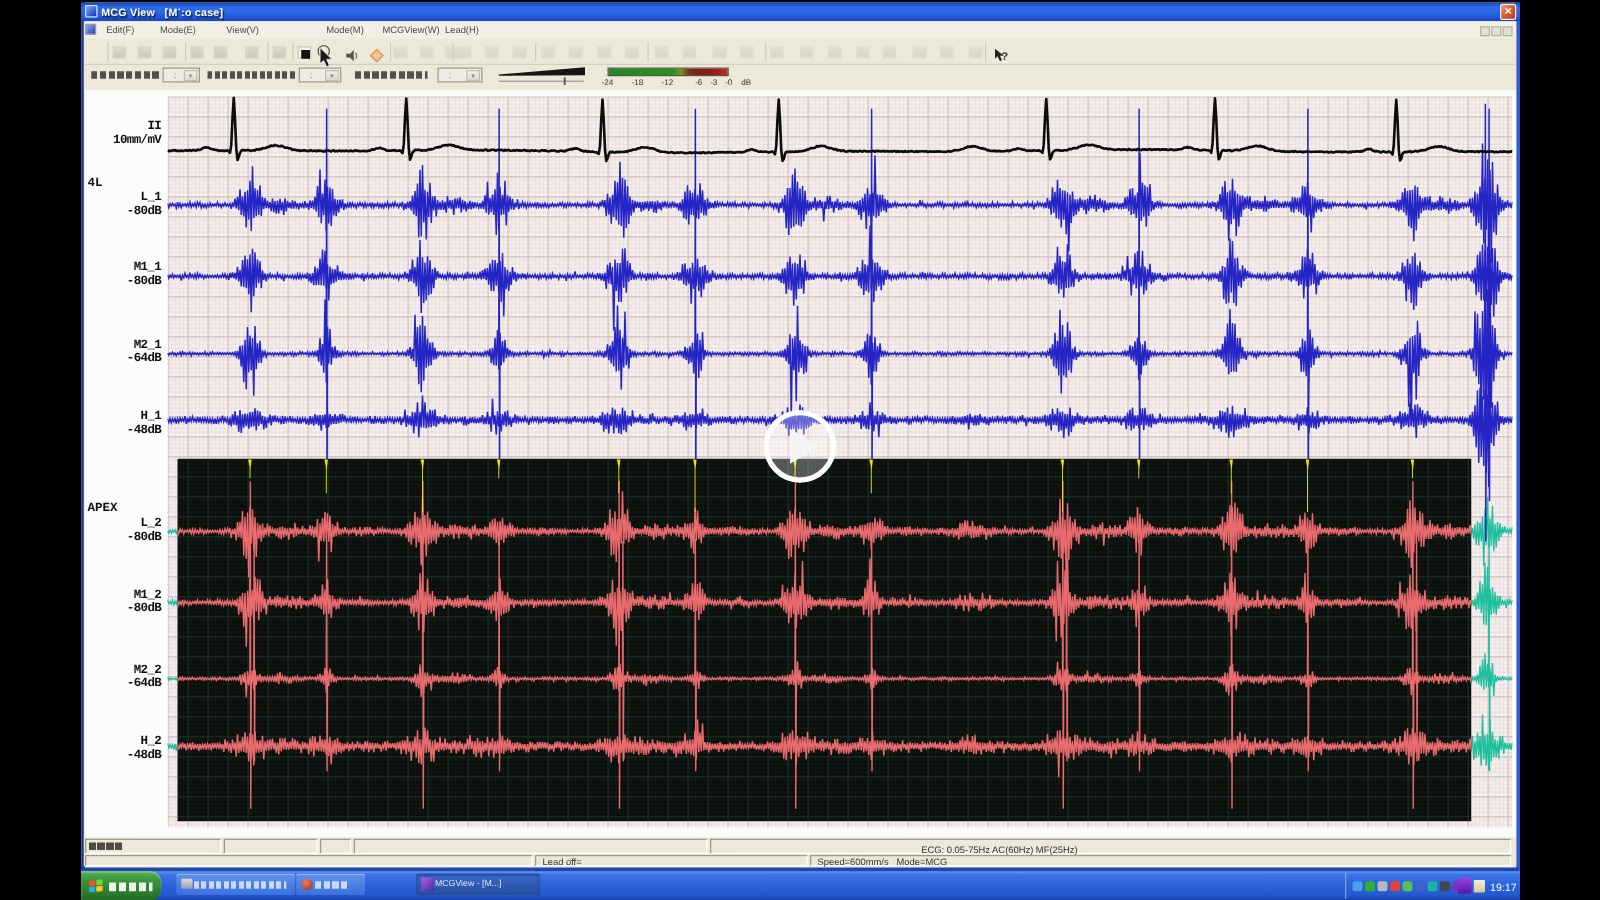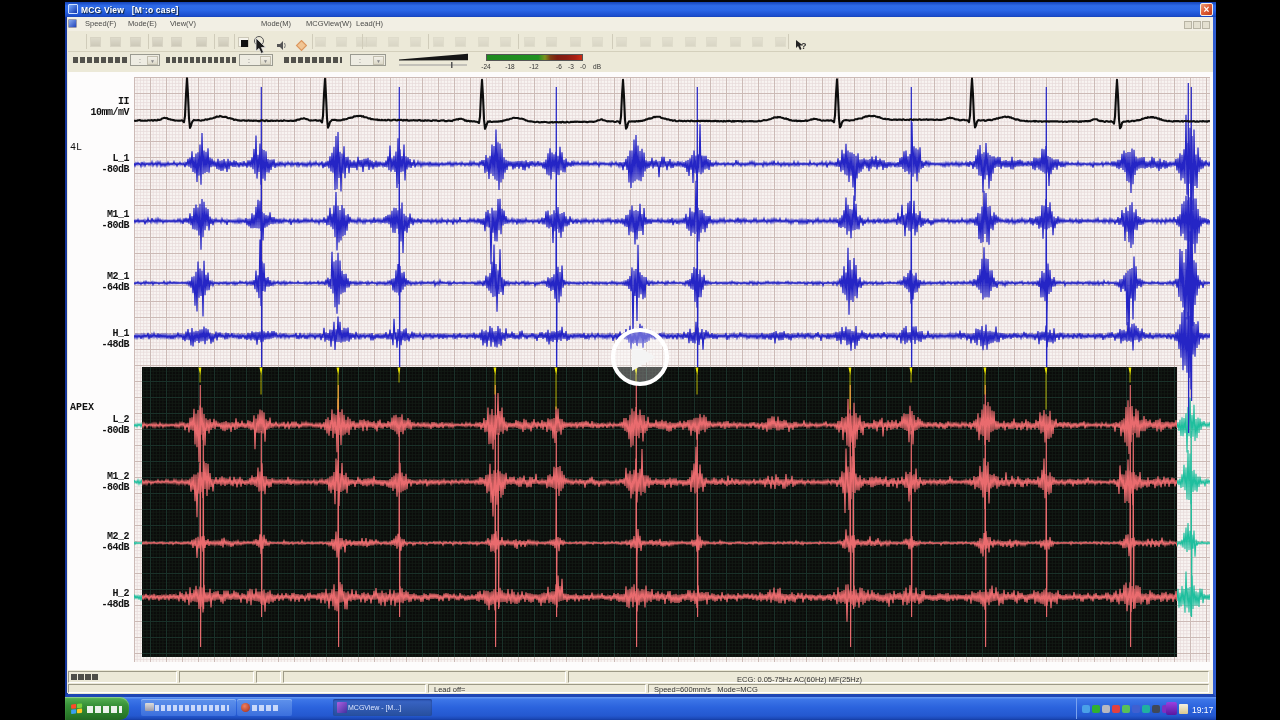--- a/index.html
+++ b/index.html
@@ -8,23 +8,23 @@
 </style></head><body>
 
 <div class="abs" style="left:65px;top:0;width:1151px;height:697px;background:#ece9d8;border-left:2px solid #16369a;border-right:3px solid #2f5cd0;border-bottom:4px solid #1e46b4"></div>
 <div class="abs" style="left:65px;top:0;width:1151px;height:2px;background:#050508"></div>
 <div class="abs" style="left:65px;top:2px;width:1151px;height:15px;background:linear-gradient(180deg,#1443b8 0%,#2e6ae8 25%,#2a66e6 55%,#1c4ece 90%,#1744b8 100%)"></div>
 <div class="abs" style="left:68px;top:4px;width:10px;height:10px;background:linear-gradient(135deg,#77aaff,#1133aa);border:1px solid #cfe0ff;border-radius:1px"></div>
 <div class="abs" style="left:81px;top:5px;color:#fff;font-size:8.5px;font-weight:bold;text-shadow:1px 1px 1px #123;letter-spacing:0.2px">MCG View&nbsp;&nbsp;&nbsp;[M<span style="font-size:8px">ˋ</span>:o case]</div>
 <div class="abs" style="left:1200px;top:3px;width:13px;height:13px;border:1px solid #f4f0ea;border-radius:2px;background:linear-gradient(135deg,#f0a078 0%,#e06038 45%,#c03818 100%);color:#fff;font-size:10px;font-weight:bold;text-align:center;line-height:12px">×</div>
 <div class="abs" style="left:68px;top:17px;width:1145px;height:14px;background:#f2efe4"></div>
 <div class="abs" style="left:68px;top:19px;width:9px;height:9px;background:linear-gradient(135deg,#88aaee,#2244bb);border:1px solid #99a;border-radius:1px"></div>
-<div class="abs" style="left:85px;top:19px;font-size:7.5px;color:#4a4a48">Speed(F)</div>
+<div class="abs" style="left:85px;top:19px;font-size:7.5px;color:#4a4a48">Edit(F)</div>
 <div class="abs" style="left:128px;top:19px;font-size:7.5px;color:#4a4a48">Mode(E)</div>
-<div class="abs" style="left:170px;top:19px;font-size:7.5px;color:#4a4a48">View(V)</div>
+<div class="abs" style="left:181px;top:19px;font-size:7.5px;color:#4a4a48">View(V)</div>
 <div class="abs" style="left:214px;top:33px;font-size:7.5px;color:#4a4a48">Tools(T)</div>
 <div class="abs" style="left:261px;top:19px;font-size:7.5px;color:#4a4a48">Mode(M)</div>
 <div class="abs" style="left:306px;top:19px;font-size:7.5px;color:#4a4a48">MCGView(W)</div>
 <div class="abs" style="left:356px;top:19px;font-size:7.5px;color:#4a4a48">Lead(H)</div>
 <div class="abs" style="left:1184px;top:21px;width:8px;height:8px;background:#e4e0d0;border:1px solid #b8b4a4"></div>
 <div class="abs" style="left:1193px;top:21px;width:8px;height:8px;background:#e4e0d0;border:1px solid #b8b4a4"></div>
 <div class="abs" style="left:1202px;top:21px;width:8px;height:8px;background:#e4e0d0;border:1px solid #b8b4a4"></div>
 <div class="abs" style="left:68px;top:31px;width:1145px;height:21px;background:#ece9d8;border-bottom:1px solid #d4d0bc"></div>
 <div class="abs" style="left:90px;top:37px;width:11px;height:10px;background:linear-gradient(180deg,#d2cec0,#b4b0a0);border:1px solid #c8c4b4;opacity:.55"></div>
 <div class="abs" style="left:110px;top:37px;width:11px;height:10px;background:linear-gradient(180deg,#d2cec0,#b4b0a0);border:1px solid #c8c4b4;opacity:.55"></div>
@@ -105,21 +105,21 @@
 <div class="abs" style="left:478px;top:63px;width:16px;text-align:center;font-size:6.5px;color:#333">-24</div>
 <div class="abs" style="left:502px;top:63px;width:16px;text-align:center;font-size:6.5px;color:#333">-18</div>
 <div class="abs" style="left:526px;top:63px;width:16px;text-align:center;font-size:6.5px;color:#333">-12</div>
 <div class="abs" style="left:551px;top:63px;width:16px;text-align:center;font-size:6.5px;color:#333">-6</div>
 <div class="abs" style="left:563px;top:63px;width:16px;text-align:center;font-size:6.5px;color:#333">-3</div>
 <div class="abs" style="left:575px;top:63px;width:16px;text-align:center;font-size:6.5px;color:#333">-0</div>
 <div class="abs" style="left:589px;top:63px;width:16px;text-align:center;font-size:6.5px;color:#333">dB</div>
 <div class="abs" style="left:68px;top:72px;width:1145px;height:598px;background:#fdfcfc"></div>
 <div class="abs mono" style="left:49px;top:96px;width:80px;text-align:right;font-size:10px;font-weight:bold;color:#111;letter-spacing:-0.5px">II</div>
 <div class="abs mono" style="left:49px;top:107px;width:80px;text-align:right;font-size:10px;font-weight:bold;color:#111;letter-spacing:-0.5px">10mm/mV</div>
-<div class="abs mono" style="left:70px;top:142px;font-size:10px;font-weight:normal;color:#111">4L</div>
+<div class="abs mono" style="left:70px;top:142px;font-size:10px;font-weight:bold;color:#111">4L</div>
 <div class="abs mono" style="left:49px;top:153px;width:80px;text-align:right;font-size:10px;font-weight:bold;color:#111;letter-spacing:-0.5px">L_1</div>
 <div class="abs mono" style="left:49px;top:164px;width:80px;text-align:right;font-size:10px;font-weight:bold;color:#111;letter-spacing:-0.5px">-80dB</div>
 <div class="abs mono" style="left:49px;top:209px;width:80px;text-align:right;font-size:10px;font-weight:bold;color:#111;letter-spacing:-0.5px">M1_1</div>
 <div class="abs mono" style="left:49px;top:220px;width:80px;text-align:right;font-size:10px;font-weight:bold;color:#111;letter-spacing:-0.5px">-80dB</div>
 <div class="abs mono" style="left:49px;top:271px;width:80px;text-align:right;font-size:10px;font-weight:bold;color:#111;letter-spacing:-0.5px">M2_1</div>
 <div class="abs mono" style="left:49px;top:282px;width:80px;text-align:right;font-size:10px;font-weight:bold;color:#111;letter-spacing:-0.5px">-64dB</div>
 <div class="abs mono" style="left:49px;top:328px;width:80px;text-align:right;font-size:10px;font-weight:bold;color:#111;letter-spacing:-0.5px">H_1</div>
 <div class="abs mono" style="left:49px;top:339px;width:80px;text-align:right;font-size:10px;font-weight:bold;color:#111;letter-spacing:-0.5px">-48dB</div>
 <div class="abs mono" style="left:70px;top:402px;font-size:10px;font-weight:bold;color:#111">APEX</div>
 <div class="abs mono" style="left:49px;top:414px;width:80px;text-align:right;font-size:10px;font-weight:bold;color:#111;letter-spacing:-0.5px">L_2</div>

